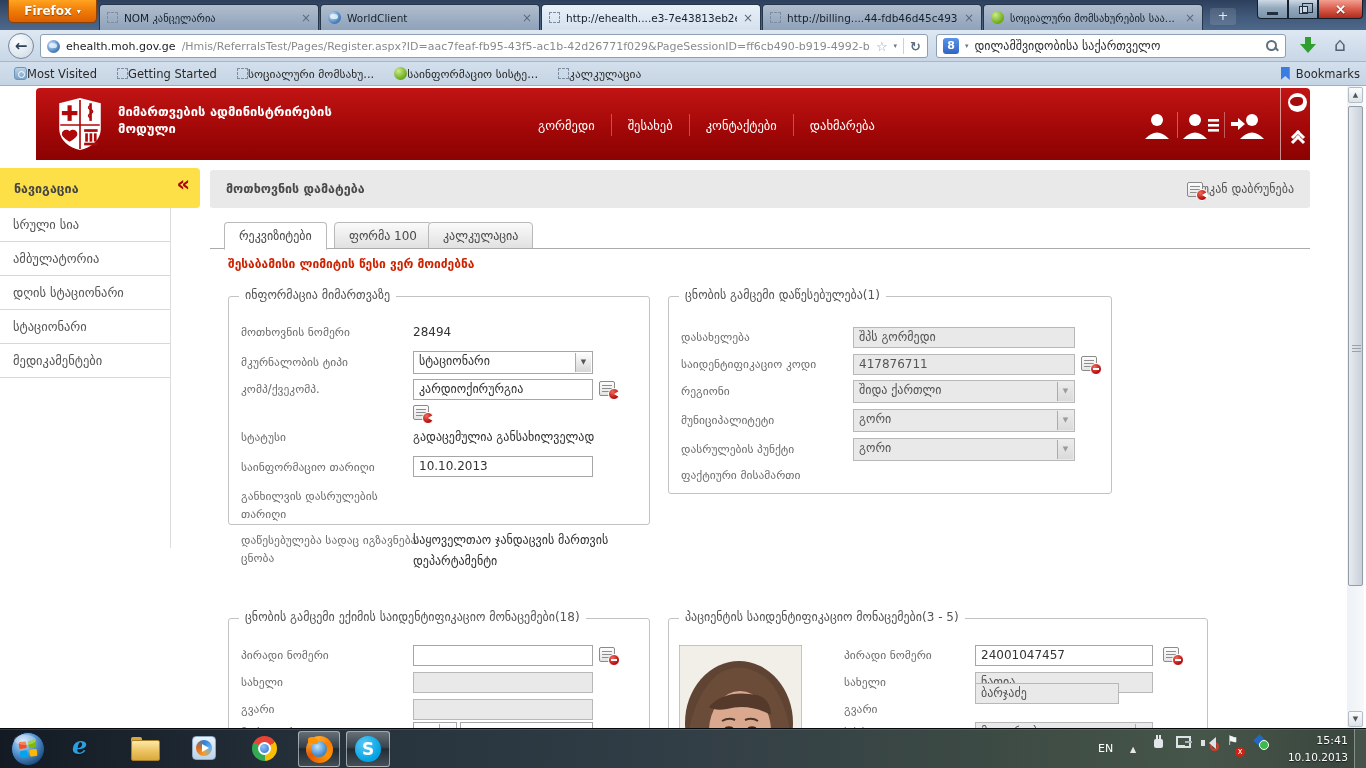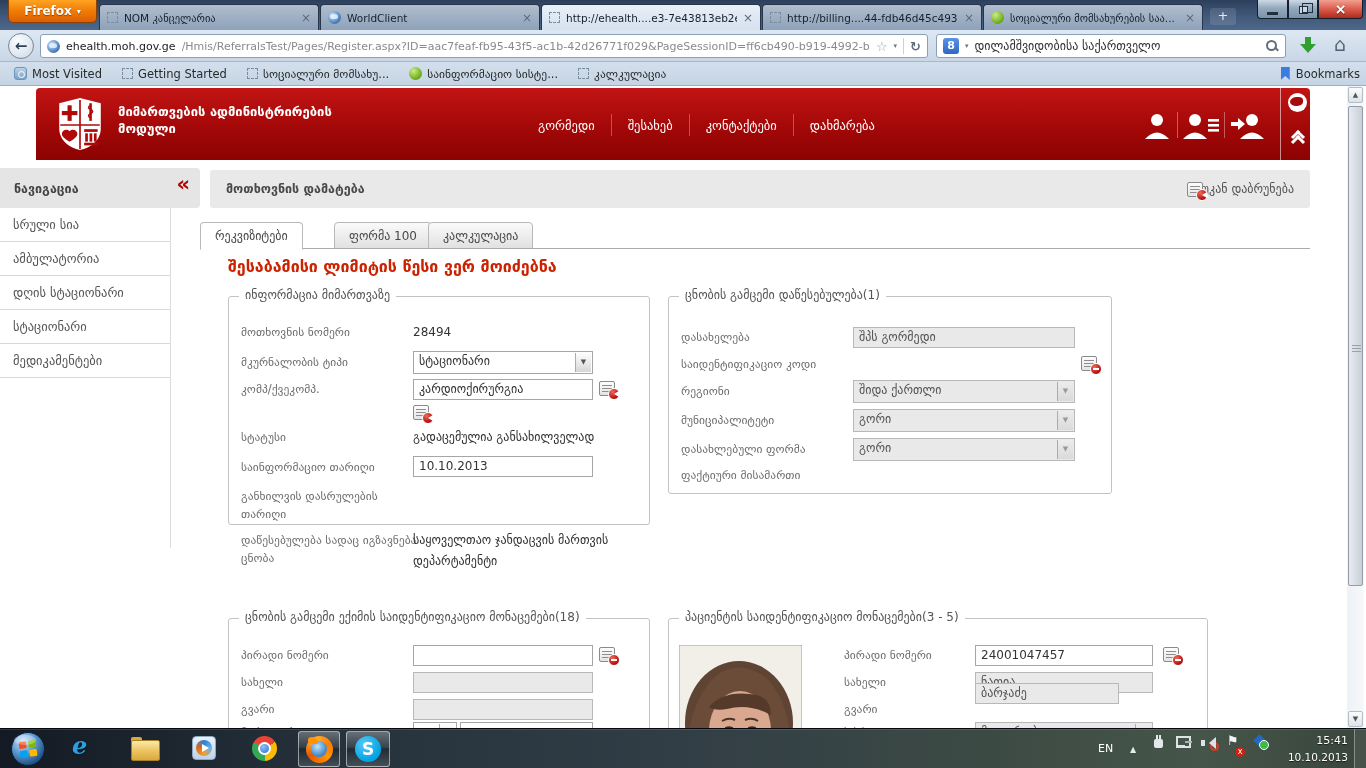--- a/index.html
+++ b/index.html
@@ -39,54 +39,54 @@
 .scaret{font-size:7px;color:#6a7886}
 .stext{color:#333;flex:1;overflow:hidden;white-space:nowrap}
 .mag{position:relative;width:14px;height:14px}
 .mag::before{content:"";position:absolute;left:1px;top:1px;width:7px;height:7px;border:2px solid #5f6f7e;border-radius:50%}
 .mag::after{content:"";position:absolute;left:9px;top:9px;width:5px;height:2px;background:#5f6f7e;transform:rotate(45deg)}
 .dlarrow{position:absolute;left:1300px;top:7px;width:16px;height:18px}
 .dlarrow::before{content:"";position:absolute;left:5px;top:0;width:6px;height:8px;background:#2fa02f}
 .dlarrow::after{content:"";position:absolute;left:0;top:7px;border:8px solid transparent;border-top:9px solid #2fa02f}
 .homeico{position:absolute;left:1334px;top:3px;font-size:19px;color:#52626f}
 .bookbar{position:absolute;left:0;top:62px;width:1366px;height:24px;background:linear-gradient(#d3dfec,#c5d4e4);border-bottom:1px solid #9db0c2;display:flex;align-items:center;padding:0 6px;gap:4px}
-.bmk{display:flex;align-items:center;gap:5px;padding:0 8px;font-size:11.5px;color:#2a2a2a;height:20px}
+.bmk{display:flex;align-items:center;padding:0 8px;font-size:11.5px;color:#2a2a2a;height:20px}
 .bmk-mv{width:13px;height:13px;border-radius:3px;background:linear-gradient(#bcd2e8,#7ba2c8);border:1px solid #6d94ba;position:relative}
 .bmk-mv::after{content:"";position:absolute;left:3px;top:3px;width:5px;height:5px;border:1.5px solid #fff;border-radius:50%}
 .bmk-right{position:absolute;right:6px;top:0;height:23px;display:flex;align-items:center;gap:6px;font-size:11.5px;color:#2a2a2a}
 .bmk-ribbon{width:9px;height:13px;background:#3a7ce0;clip-path:polygon(0 0,100% 0,100% 100%,50% 70%,0 100%)}
 
 .page{position:absolute;left:0;top:86px;width:1366px;height:642px;background:#fff;overflow:hidden}
 .siteheader{position:absolute;left:36px;top:2px;width:1274px;height:72px;border-radius:4px 4px 0 0;background:linear-gradient(#c21414,#a30808 55%,#8c0202)}
 .hdr-title{position:absolute;left:82px;top:15px;color:#fff;font-size:13px;font-weight:bold;line-height:17px}
 .hnav{position:absolute;left:486px;top:24px;display:flex;align-items:center;height:26px}
 .hnav .itm{padding:0 16px;color:#fff;font-size:12.5px}
 .hnav .div{width:1px;height:22px;background:rgba(255,255,255,.3)}
 .hicons{position:absolute;left:1106px;top:20px;display:flex;align-items:center;height:34px}
 .hicons .div{width:1px;height:26px;background:rgba(255,255,255,.35);margin:0 5px}
 .hrdiv{position:absolute;left:1244px;top:0;width:1px;height:72px;background:rgba(255,255,255,.55)}
 .hglobe{position:absolute;left:1252px;top:5px;width:19px;height:19px;border-radius:50%;background:#fff;overflow:hidden}
 .hglobe::after{content:"";position:absolute;left:2px;top:4px;width:13px;height:9px;background:#a50b0b;border-radius:60% 40% 50% 55%}
 .chevs{position:absolute;left:1253px;top:44px;width:18px}
 .chev{width:10px;height:10px;border-left:3px solid #fff;border-top:3px solid #fff;transform:rotate(45deg);margin:0 auto -5px}
 
-.sidehead{position:absolute;left:0;top:82px;width:200px;height:40px;background:#e5e5e5;border-radius:0 4px 4px 0;display:flex;align-items:center}
+.sidehead{position:absolute;left:0;top:82px;width:200px;height:40px;background:#fde047;border-radius:0 4px 4px 0;display:flex;align-items:center}
 .sidehead .t{padding-left:14px;font-size:12.5px;font-weight:bold;color:#444}
 .sidehead .col{position:absolute;right:12px;top:4px;font-size:21px;font-weight:bold;color:#aa0404;letter-spacing:-2px}
 .snav{position:absolute;left:0;width:170px;height:34px;line-height:34px;padding-left:13px;font-size:12.5px;color:#555;border-bottom:1px solid #d8d8d8;background:#fff}
 .sideline{position:absolute;left:170px;top:122px;width:1px;height:340px;background:#dcdcdc}
 
 .chead{position:absolute;left:210px;top:84px;width:1100px;height:38px;background:#e9e9e9;border-radius:3px}
 .chead .t{position:absolute;left:16px;top:11px;font-size:12.5px;font-weight:bold;color:#4a4a4a}
 .backlink{position:absolute;right:6px;top:4px;height:30px;display:flex;align-items:center;padding:0 10px;font-size:12px;color:#555}
 
 .ptab{position:absolute;top:136px;height:27px;line-height:26px;padding:0 14px;font-size:12px;color:#4a4a4a;border:1px solid #b9b9b9;border-radius:4px 4px 0 0;background:linear-gradient(#fafafa,#e1e1e1)}
 .ptab.active{background:#fff;border-bottom:1px solid #fff;z-index:2;height:28px}
 .ptabline{position:absolute;left:210px;top:162px;width:1100px;height:1px;background:#ababab}
-.errtext{position:absolute;left:228px;top:171px;font-size:16px;font-weight:bold;color:#cc2200}
+.errtext{position:absolute;left:228px;top:171px;font-size:12px;font-weight:bold;color:#cc2200}
 
 .fs{position:absolute;border:1px solid #c3c3c3;border-radius:3px;background:#fff}
 .leg{position:absolute;top:-9px;left:10px;background:#fff;padding:0 6px;font-size:12px;color:#555;white-space:nowrap}
 .fl{position:absolute;font-size:11.5px;color:#6e6e6e;white-space:nowrap;line-height:15px}
 .fv{position:absolute;font-size:12px;color:#333;white-space:nowrap;line-height:15px}
 .tb{position:absolute;height:21px;background:#fff;border:1px solid #a6a6a6;font-size:12px;color:#333;padding:0 5px;line-height:19px;white-space:nowrap;overflow:hidden}
 .tb.dis{background:#e9e9e9;border-color:#b8b8b8;color:#555}
 .sel{padding-right:18px}
 .sbtn{position:absolute;right:1px;top:1px;bottom:1px;width:16px;background:linear-gradient(#fefefe,#d6d6d6);border-left:1px solid #ababab;display:flex;align-items:center;justify-content:center;font-size:7px;color:#555}
 .sel.dis .sbtn{background:linear-gradient(#ececec,#dadada);color:#9a9a9a}
@@ -310,21 +310,21 @@
     <div class="chead">
       <span class="t">მოთხოვნის დამატება</span>
       <div class="backlink">
         <span class="doc" style="position:relative;display:inline-block">
             <span class="badge arrow"></span>
           </span>
         <span>უკან დაბრუნება</span>
       </div>
     </div>
 
-    <div class="ptab active" style="left:200px">რეკვიზიტები</div>
+    <div class="ptab active" style="left:224px">რეკვიზიტები</div>
     <div class="ptab" style="left:334px">ფორმა 100</div>
     <div class="ptab" style="left:428px">კალკულაცია</div>
     <div class="ptabline"></div>
 
     <div class="errtext">შესაბამისი ლიმიტის წესი ვერ მოიძებნა</div>
 
     <div class="fs" style="left:228px;top:210px;width:422px;height:229px">
       <span class="leg">ინფორმაცია მიმართვაზე</span>
       <span class="fl" style="left:12px;top:28px">მოთხოვნის ნომერი</span>
       <span class="fv" style="left:184px;top:28px">28494</span>
@@ -351,34 +351,35 @@
       <span class="fl" style="left:12px;top:254px">ცნობა</span>
       <span class="fv" style="left:184px;top:236px">საყოველთაო ჯანდაცვის მართვის</span>
       <span class="fv" style="left:184px;top:257px">დეპარტამენტი</span>
     </div>
 
     <div class="fs" style="left:668px;top:210px;width:444px;height:198px">
       <span class="leg">ცნობის გამცემი დაწესებულება(1)</span>
       <span class="fl" style="left:12px;top:33px">დასახელება</span>
       <div class="tb dis" style="left:184px;top:30px;width:222px"><span>შპს გორმედი</span></div>
       <span class="fl" style="left:12px;top:60px">საიდენტიფიკაციო კოდი</span>
+      <div class="tb dis" style="left:184px;top:57px;width:222px"><span>417876711</span></div>
       <span class="doc" style="left:412px;top:59px">
           <span class="badge minus"></span>
         </span>
       <span class="fl" style="left:12px;top:87px">რეგიონი</span>
       <div class="tb sel dis" style="left:184px;top:83px;width:222px;height:23px">
         <span>შიდა ქართლი</span>
         <span class="sbtn">▼</span>
       </div>
       <span class="fl" style="left:12px;top:116px">მუნიციპალიტეტი</span>
       <div class="tb sel dis" style="left:184px;top:112px;width:222px;height:23px">
         <span>გორი</span>
         <span class="sbtn">▼</span>
       </div>
-      <span class="fl" style="left:12px;top:145px">დასახლებული ფორმა</span>
+      <span class="fl" style="left:12px;top:145px">დასრულების პუნქტი</span>
       <div class="tb sel dis" style="left:184px;top:141px;width:222px;height:23px">
         <span>გორი</span>
         <span class="sbtn">▼</span>
       </div>
       <span class="fl" style="left:12px;top:171px">ფაქტიური მისამართი</span>
     </div>
 
     <div class="fs" style="left:228px;top:532px;width:422px;height:230px">
       <span class="leg">ცნობის გამცემი ექიმის საიდენტიფიკაციო მონაცემები(18)</span>
       <span class="fl" style="left:12px;top:29px">პირადი ნომერი</span>

